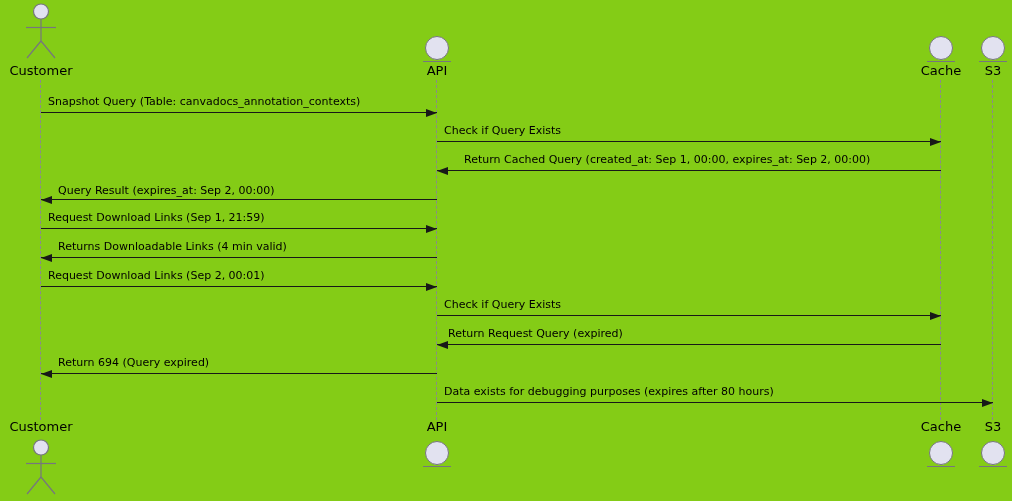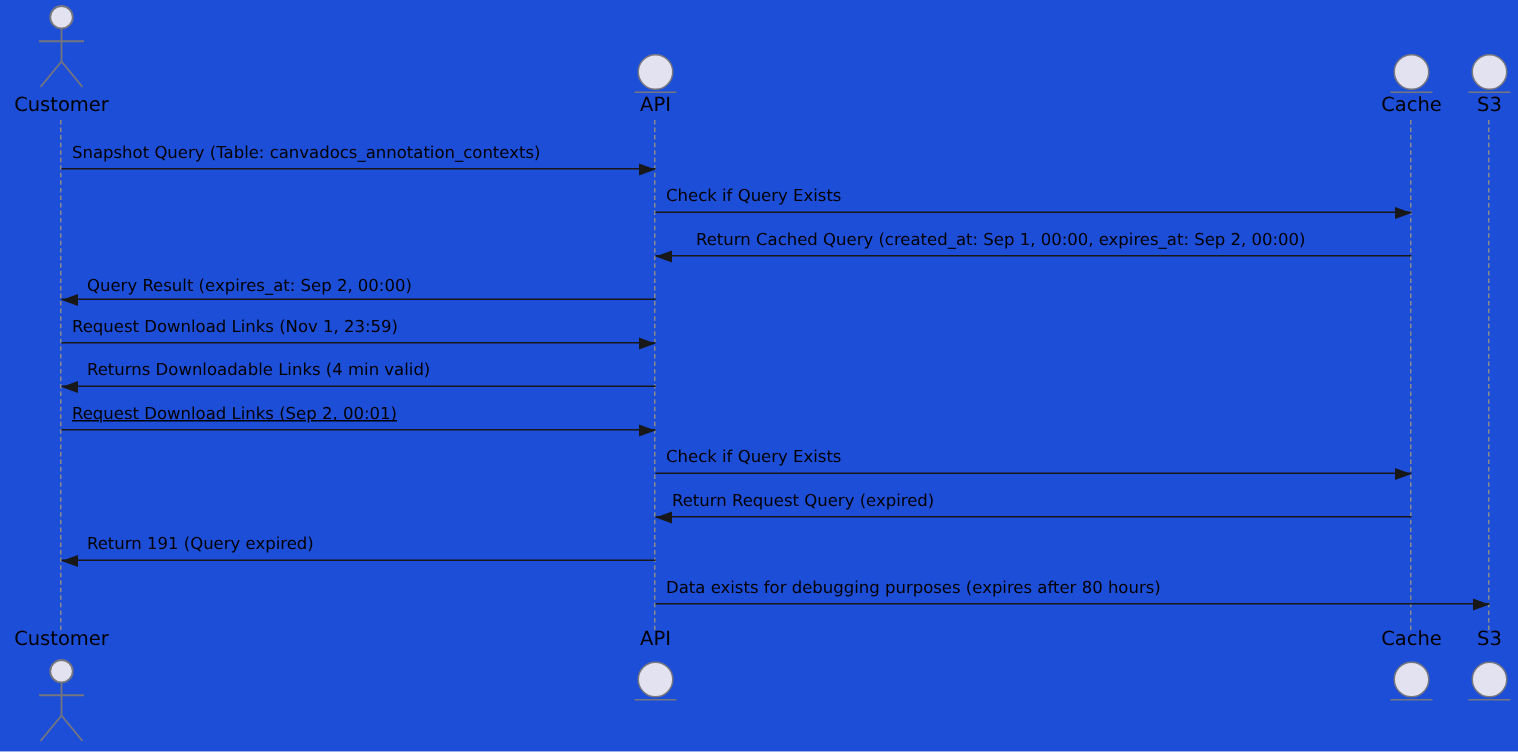--- a/index.html
+++ b/index.html
@@ -1,20 +1,20 @@
 <!DOCTYPE html>
 <html><head>
 <meta charset="utf-8">
 <style>
   html, body { margin: 0; padding: 0; background: #ffffff; }
   .canvas {
     position: relative;
     width: 1012px;
     height: 501px;
-    background: #1d4ed8;
+    background: #84cc16;
     overflow: hidden;
     font-family: "DejaVu Sans", sans-serif;
     color: #000000;
   }
   .lifeline {
     position: absolute;
     width: 0;
   }
   .p-label {
     position: absolute;
@@ -112,33 +112,33 @@
       <div class="arrowhead" style="top: 137.5px; border-top: 4px solid transparent; border-bottom: 4px solid transparent; left: 930px; border-left: 11px solid rgb(24, 24, 24);"></div>
       <div class="msg-label" style="left: 444px; top: 124px; color: rgb(0, 0, 0);">Check if Query Exists</div>
       <div class="msg-line" style="left: 437px; top: 170px; width: 504px; border-top: 1px solid rgb(24, 24, 24);"></div>
       <div class="arrowhead" style="top: 166.5px; border-top: 4px solid transparent; border-bottom: 4px solid transparent; left: 437px; border-right: 11px solid rgb(24, 24, 24);"></div>
       <div class="msg-label" style="left: 464px; top: 153px; color: rgb(0, 0, 0);">Return Cached Query (created_at: Sep 1, 00:00, expires_at: Sep 2, 00:00)</div>
       <div class="msg-line" style="left: 41px; top: 199px; width: 396px; border-top: 1px solid rgb(24, 24, 24);"></div>
       <div class="arrowhead" style="top: 195.5px; border-top: 4px solid transparent; border-bottom: 4px solid transparent; left: 41px; border-right: 11px solid rgb(24, 24, 24);"></div>
       <div class="msg-label" style="left: 58px; top: 184px; color: rgb(0, 0, 0);">Query Result (expires_at: Sep 2, 00:00)</div>
       <div class="msg-line" style="left: 41px; top: 228px; width: 396px; border-top: 1px solid rgb(24, 24, 24);"></div>
       <div class="arrowhead" style="top: 224.5px; border-top: 4px solid transparent; border-bottom: 4px solid transparent; left: 426px; border-left: 11px solid rgb(24, 24, 24);"></div>
-      <div class="msg-label" style="left: 48px; top: 211px; color: rgb(0, 0, 0);">Request Download Links (Nov 1, 23:59)</div>
+      <div class="msg-label" style="left: 48px; top: 211px; color: rgb(0, 0, 0);">Request Download Links (Sep 1, 21:59)</div>
       <div class="msg-line" style="left: 41px; top: 257px; width: 396px; border-top: 1px solid rgb(24, 24, 24);"></div>
       <div class="arrowhead" style="top: 253.5px; border-top: 4px solid transparent; border-bottom: 4px solid transparent; left: 41px; border-right: 11px solid rgb(24, 24, 24);"></div>
       <div class="msg-label" style="left: 58px; top: 240px; color: rgb(0, 0, 0);">Returns Downloadable Links (4 min valid)</div>
       <div class="msg-line" style="left: 41px; top: 286px; width: 396px; border-top: 1px solid rgb(24, 24, 24);"></div>
       <div class="arrowhead" style="top: 282.5px; border-top: 4px solid transparent; border-bottom: 4px solid transparent; left: 426px; border-left: 11px solid rgb(24, 24, 24);"></div>
-      <div class="msg-label" style="left: 48px; top: 269px; color: rgb(0, 0, 0); text-decoration: underline;">Request Download Links (Sep 2, 00:01)</div>
+      <div class="msg-label" style="left: 48px; top: 269px; color: rgb(0, 0, 0);">Request Download Links (Sep 2, 00:01)</div>
       <div class="msg-line" style="left: 437px; top: 315px; width: 504px; border-top: 1px solid rgb(24, 24, 24);"></div>
       <div class="arrowhead" style="top: 311.5px; border-top: 4px solid transparent; border-bottom: 4px solid transparent; left: 930px; border-left: 11px solid rgb(24, 24, 24);"></div>
       <div class="msg-label" style="left: 444px; top: 298px; color: rgb(0, 0, 0);">Check if Query Exists</div>
       <div class="msg-line" style="left: 437px; top: 344px; width: 504px; border-top: 1px solid rgb(24, 24, 24);"></div>
       <div class="arrowhead" style="top: 340.5px; border-top: 4px solid transparent; border-bottom: 4px solid transparent; left: 437px; border-right: 11px solid rgb(24, 24, 24);"></div>
       <div class="msg-label" style="left: 448px; top: 327px; color: rgb(0, 0, 0);">Return Request Query (expired)</div>
       <div class="msg-line" style="left: 41px; top: 373px; width: 396px; border-top: 1px solid rgb(24, 24, 24);"></div>
       <div class="arrowhead" style="top: 369.5px; border-top: 4px solid transparent; border-bottom: 4px solid transparent; left: 41px; border-right: 11px solid rgb(24, 24, 24);"></div>
-      <div class="msg-label" style="left: 58px; top: 356px; color: rgb(0, 0, 0);">Return 191 (Query expired)</div>
+      <div class="msg-label" style="left: 58px; top: 356px; color: rgb(0, 0, 0);">Return 694 (Query expired)</div>
       <div class="msg-line" style="left: 437px; top: 402px; width: 556px; border-top: 1px solid rgb(24, 24, 24);"></div>
       <div class="arrowhead" style="top: 398.5px; border-top: 4px solid transparent; border-bottom: 4px solid transparent; left: 982px; border-left: 11px solid rgb(24, 24, 24);"></div>
       <div class="msg-label" style="left: 444px; top: 385px; color: rgb(0, 0, 0);">Data exists for debugging purposes (expires after 80 hours)</div>
     </div>
 </div>
 
 </body></html>

